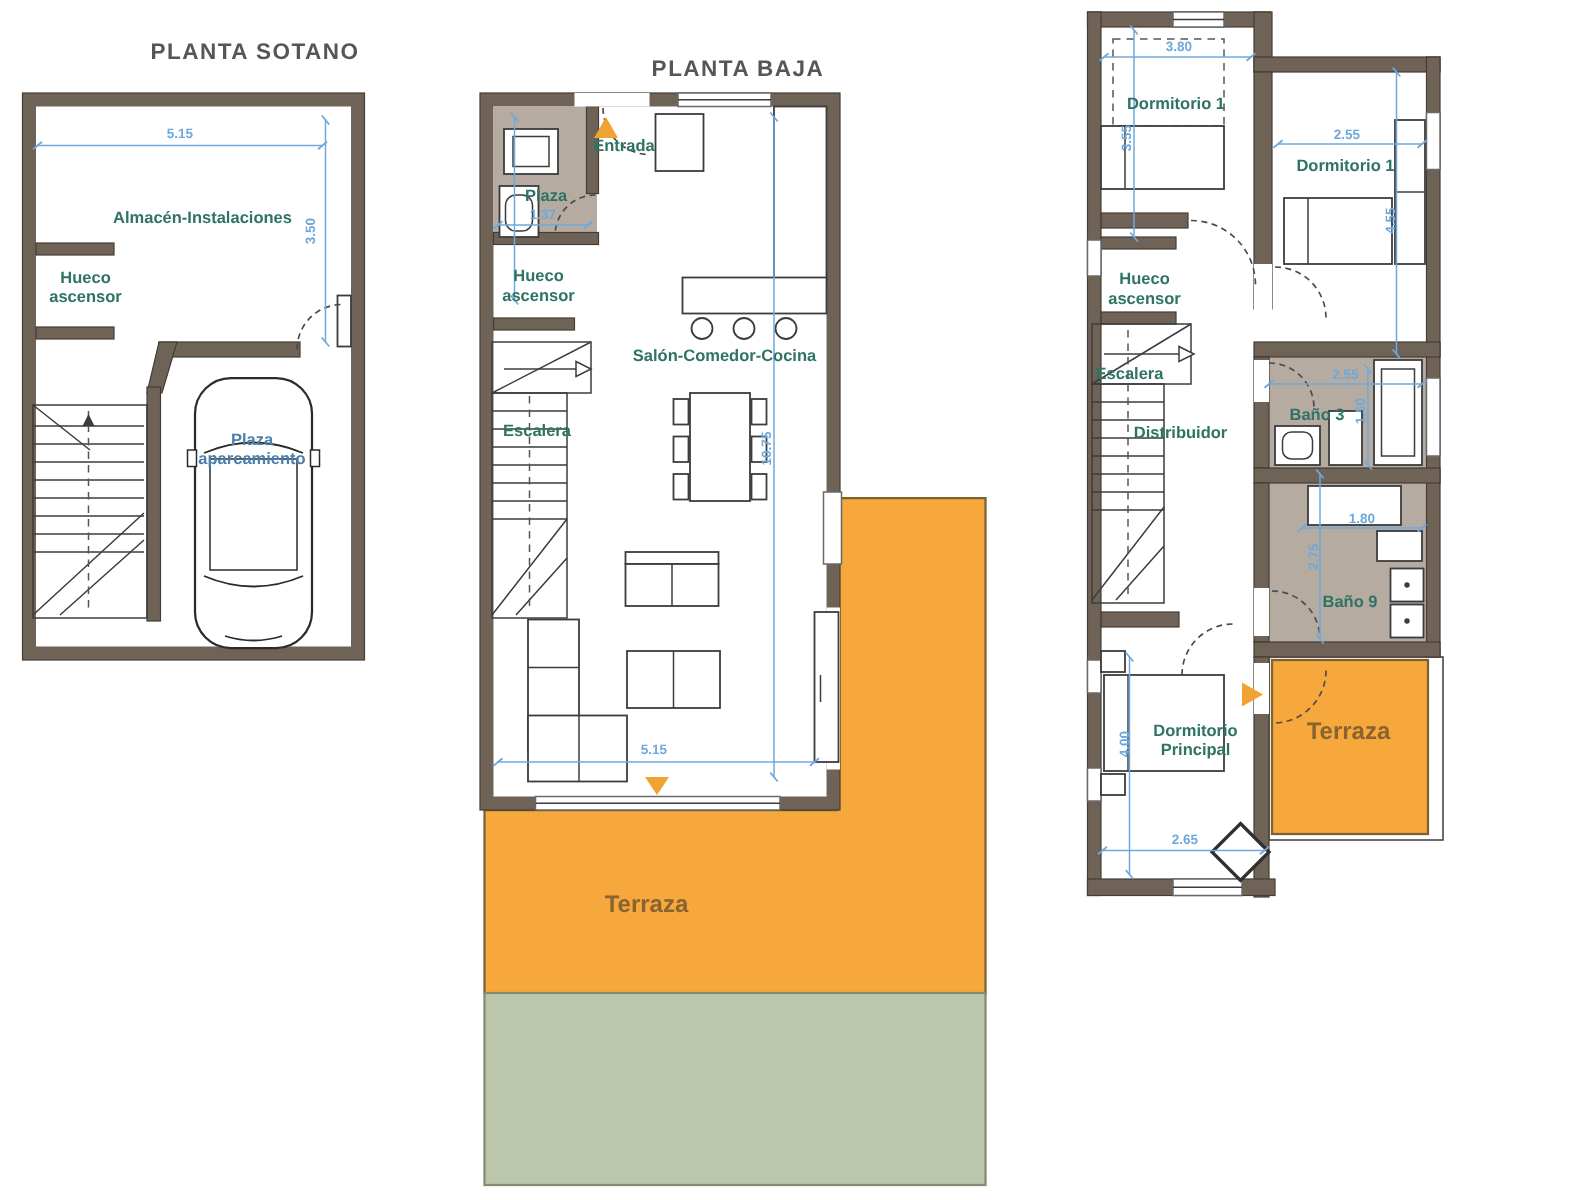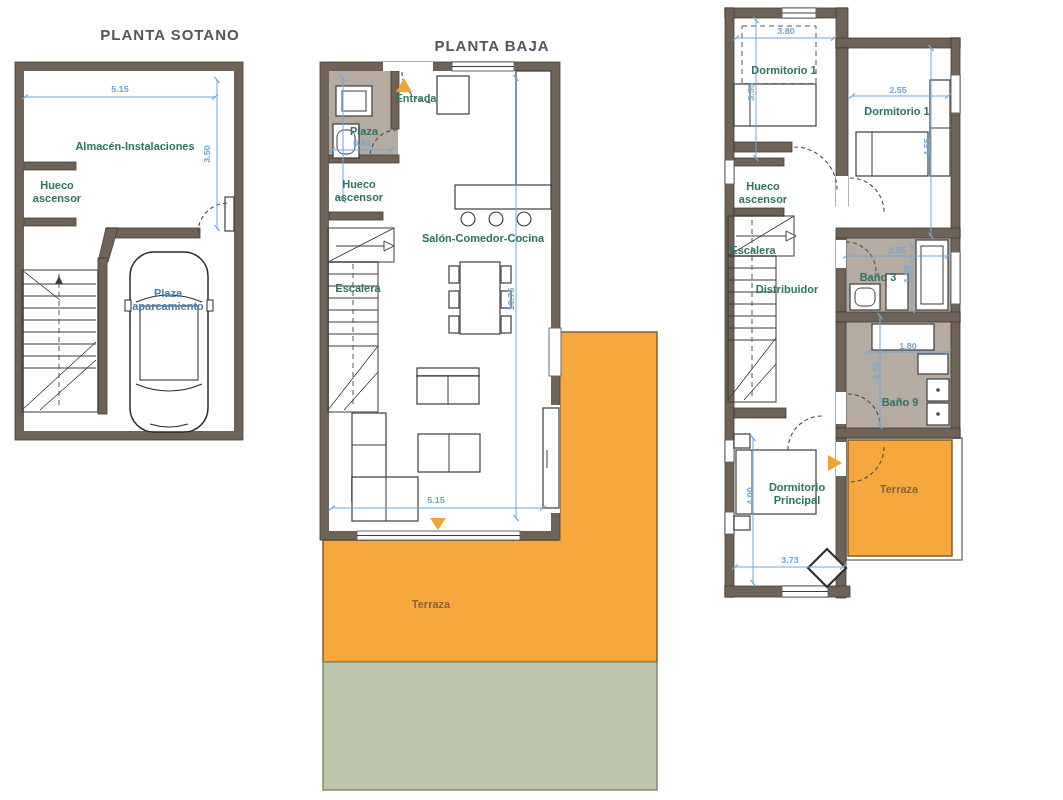--- a/index.html
+++ b/index.html
@@ -20,21 +20,21 @@
   .bathfill{fill:var(--bath_fill,#b5aba1);}
   .terr{fill:var(--terrace_fill,#f7a83c);stroke:#7c6134;stroke-width:1.5;}
   .gard{fill:var(--garden_fill,#bcc6ac);stroke:#828c74;stroke-width:1.5;}
   .tri{fill:var(--entry_marker,#f0a232);}
   
   .lbl{position:absolute;transform:translate(-50%,-50%);font-weight:bold;
        white-space:pre-line;text-align:center;line-height:1.15;pointer-events:none;}
   .title{color:var(--title,#55565a);font-size:15px;letter-spacing:1px;}
   .room{color:var(--room_label,#2f7365);font-size:11px;}
   .plaza{color:var(--parking_label,#4a7fae);font-size:11px;}
-  .terrl{color:var(--terrace_label,#8a6332);font-size:11px;}
+  .terrl{color:var(--terrace_label,#8a6332);font-size:16px;}
   .dimt{color:var(--dimension,#6fa8dc);font-size:9px;}
   .rot{transform:translate(-50%,-50%) rotate(-90deg);}
 </style>
 </head>
 <body>
 
 <div class="sheet">
 
 <svg class="draw" width="1063" height="800" viewBox="0 0 1063 800">
   <defs>
@@ -294,21 +294,21 @@
 <div class="lbl dimt" style="left:120px;top:89px">5.15</div>
 <div class="lbl dimt rot" style="left:207px;top:154px">3.50</div>
 
 <div class="lbl room" style="left:416px;top:98px">Entrada</div>
 <div class="lbl room" style="left:364px;top:131px">Plaza</div>
 <div class="lbl room" style="left:359px;top:191px">Hueco
 ascensor</div>
 <div class="lbl room" style="left:358px;top:288px">Escalera</div>
 <div class="lbl room" style="left:483px;top:238px">Salón-Comedor-Cocina</div>
 <div class="lbl terrl" style="left:431px;top:604px">Terraza</div>
-<div class="lbl dimt" style="left:362px;top:143px">0.84</div>
+<div class="lbl dimt" style="left:362px;top:143px">1.37</div>
 <div class="lbl dimt rot" style="left:511px;top:299px">10.75</div>
 <div class="lbl dimt" style="left:436px;top:500px">5.15</div>
 
 <div class="lbl room" style="left:784px;top:70px">Dormitorio 1</div>
 <div class="lbl room" style="left:897px;top:111px">Dormitorio 1</div>
 <div class="lbl room" style="left:763px;top:193px">Hueco
 ascensor</div>
 <div class="lbl room" style="left:753px;top:250px">Escalera</div>
 <div class="lbl room" style="left:787px;top:289px">Distribuidor</div>
 <div class="lbl room" style="left:878px;top:277px">Baño 3</div>
@@ -318,15 +318,15 @@
 <div class="lbl terrl" style="left:899px;top:489px">Terraza</div>
 <div class="lbl dimt" style="left:786px;top:31px">3.80</div>
 <div class="lbl dimt rot" style="left:751px;top:92px">3.55</div>
 <div class="lbl dimt" style="left:898px;top:90px">2.55</div>
 <div class="lbl dimt rot" style="left:927px;top:147px">4.55</div>
 <div class="lbl dimt" style="left:897px;top:250px">2.55</div>
 <div class="lbl dimt rot" style="left:907px;top:274px">1.50</div>
 <div class="lbl dimt" style="left:908px;top:346px">1.80</div>
 <div class="lbl dimt rot" style="left:876px;top:371px">2.75</div>
 <div class="lbl dimt rot" style="left:750px;top:496px">4.00</div>
-<div class="lbl dimt" style="left:790px;top:560px">3.73</div>
+<div class="lbl dimt" style="left:790px;top:560px">2.65</div>
 
 </div>
 
 </body></html>

